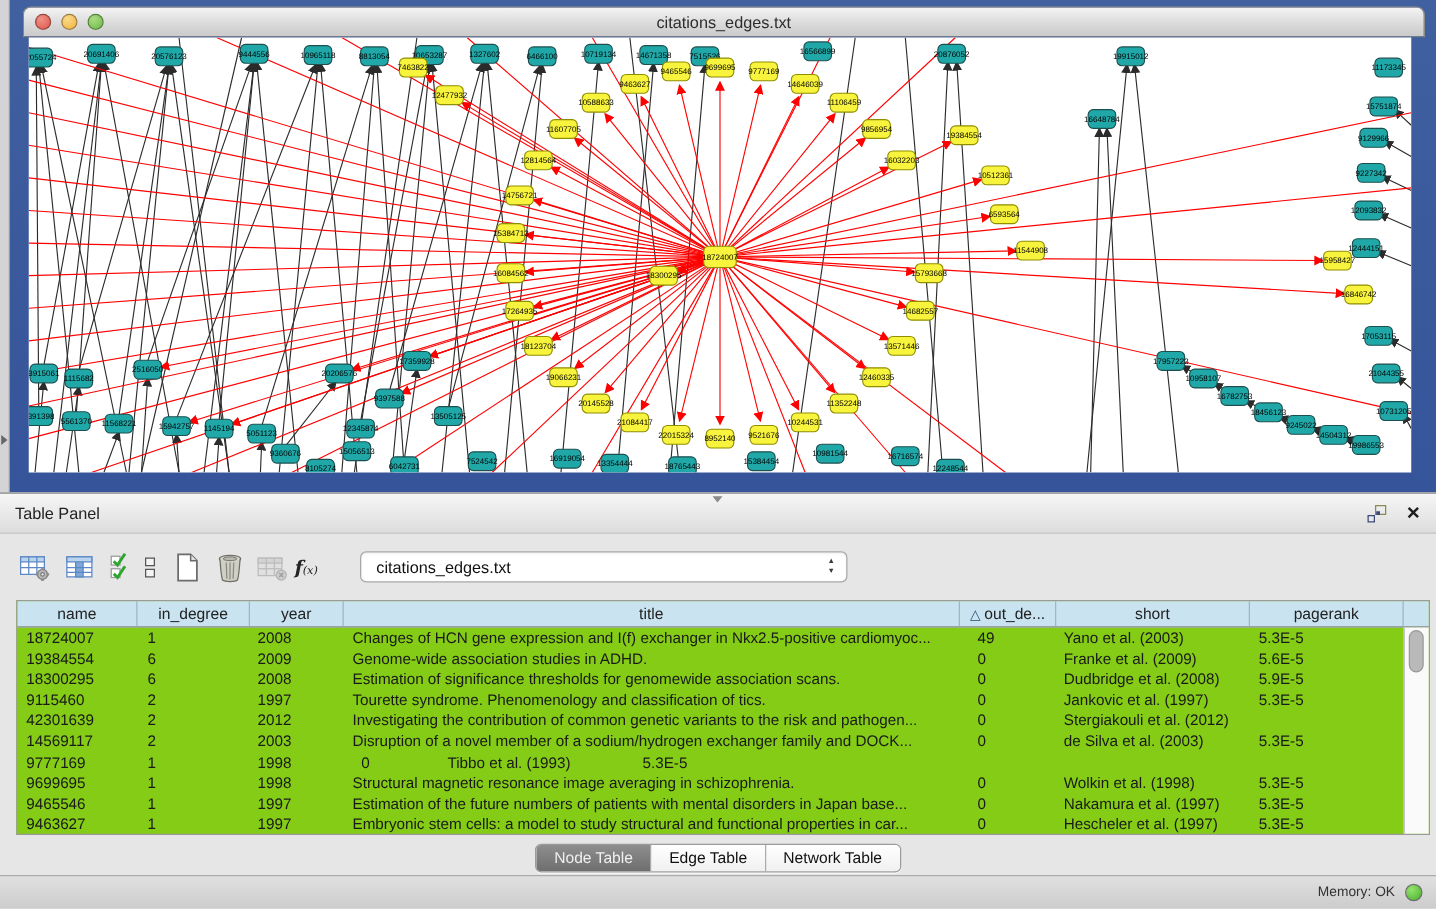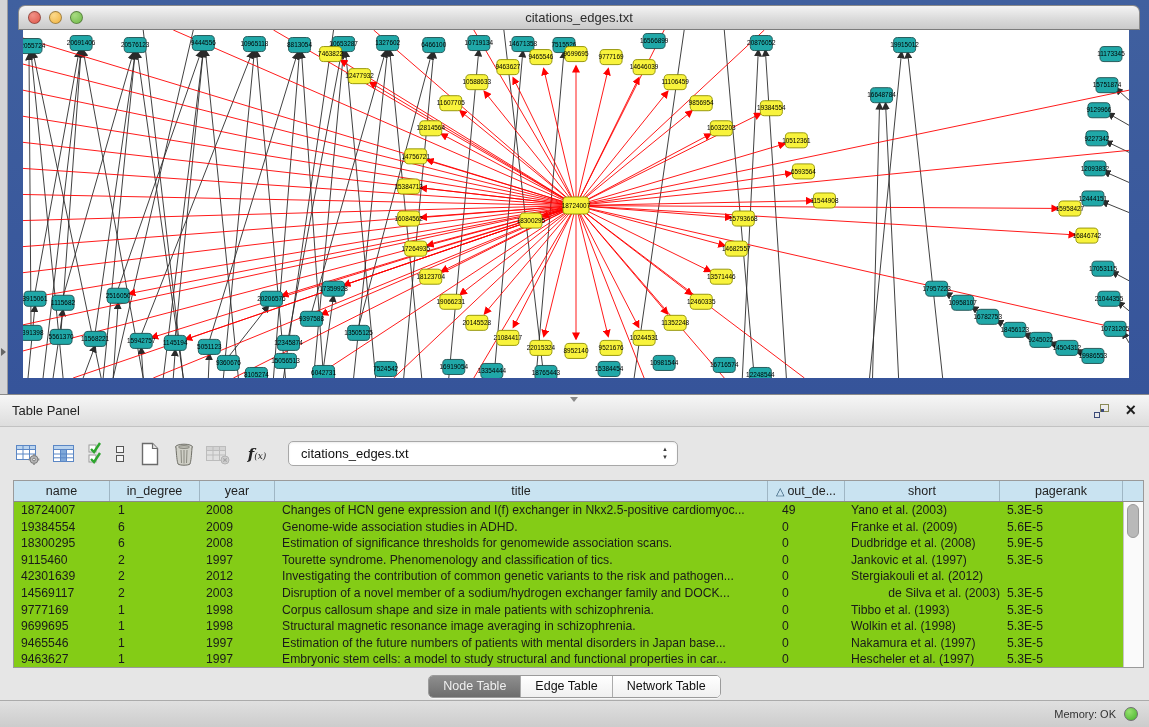--- a/index.html
+++ b/index.html
@@ -530,21 +530,21 @@
         <svg width="26" height="24" viewBox="0 0 26 24" opacity="0.55">
           <rect x="1.5" y="4.5" width="19" height="14" fill="#DCDCDC" stroke="#9A9A9A"></rect>
           <rect x="1.5" y="4.5" width="19" height="4" fill="#C4C4C4" stroke="#9A9A9A"></rect>
           <line x1="8" y1="4.5" x2="8" y2="18.5" stroke="#9A9A9A"></line>
           <line x1="14.5" y1="4.5" x2="14.5" y2="18.5" stroke="#9A9A9A"></line>
           <line x1="1.5" y1="13" x2="20.5" y2="13" stroke="#9A9A9A"></line>
           <circle cx="20" cy="18" r="4" fill="#BDBDBD" stroke="#8A8A8A"></circle>
           <path d="M18.3 16.3 L21.7 19.7 M21.7 16.3 L18.3 19.7" stroke="#6E6E6E" stroke-width="1.2"></path>
         </svg>
       </div>
-      <div class="tool-btn" style="left:240px;width:34px">
+      <div class="tool-btn" style="left:228px;width:34px">
         <span class="fx-label"><span>f</span><small>(x)</small></span>
       </div>
       <div class="combo">
         <div class="combo-value">citations_edges.txt</div>
         <div class="combo-stepper">
           <div>▲</div>
           <div>▼</div>
         </div>
       </div>
     </div>
@@ -604,28 +604,27 @@
             <div class="td" style="width: 77px; padding-left: 14px;">0</div>
             <div class="td" style="width: 155px; padding-left: 6px;">Stergiakouli et al. (2012)</div>
             <div class="td" style="width: 123px; padding-left: 7px; margin-top: 28px;">5.5E-5</div>
           </div>
           <div class="tr">
             <div class="td" style="width: 96px; padding-left: 7px;">14569117</div>
             <div class="td" style="width: 90px; padding-left: 8px;">2</div>
             <div class="td" style="width: 75px; padding-left: 6px;">2003</div>
             <div class="td" style="width: 493px; padding-left: 7px;">Disruption of a novel member of a sodium/hydrogen exchanger family and DOCK...</div>
             <div class="td" style="width: 77px; padding-left: 14px;">0</div>
-            <div class="td" style="width: 155px; padding-left: 6px; text-align: right;">de Silva et al. (2003)</div>
+            <div class="td" style="width: 155px; padding-left: 6px;">de Silva et al. (2003)</div>
             <div class="td" style="width: 123px; padding-left: 7px;">5.3E-5</div>
           </div>
           <div class="tr">
             <div class="td" style="width: 96px; padding-left: 7px;">9777169</div>
             <div class="td" style="width: 90px; padding-left: 8px;">1</div>
             <div class="td" style="width: 75px; padding-left: 6px;">1998</div>
-            <div class="td" style="width: 493px; padding-left: 7px;">Corpus callosum shape and size in male patients with schizophrenia.</div>
             <div class="td" style="width: 77px; padding-left: 14px;">0</div>
             <div class="td" style="width: 155px; padding-left: 6px;">Tibbo et al. (1993)</div>
             <div class="td" style="width: 123px; padding-left: 7px;">5.3E-5</div>
           </div>
           <div class="tr">
             <div class="td" style="width: 96px; padding-left: 7px;">9699695</div>
             <div class="td" style="width: 90px; padding-left: 8px;">1</div>
             <div class="td" style="width: 75px; padding-left: 6px;">1998</div>
             <div class="td" style="width: 493px; padding-left: 7px;">Structural magnetic resonance image averaging in schizophrenia.</div>
             <div class="td" style="width: 77px; padding-left: 14px;">0</div>

